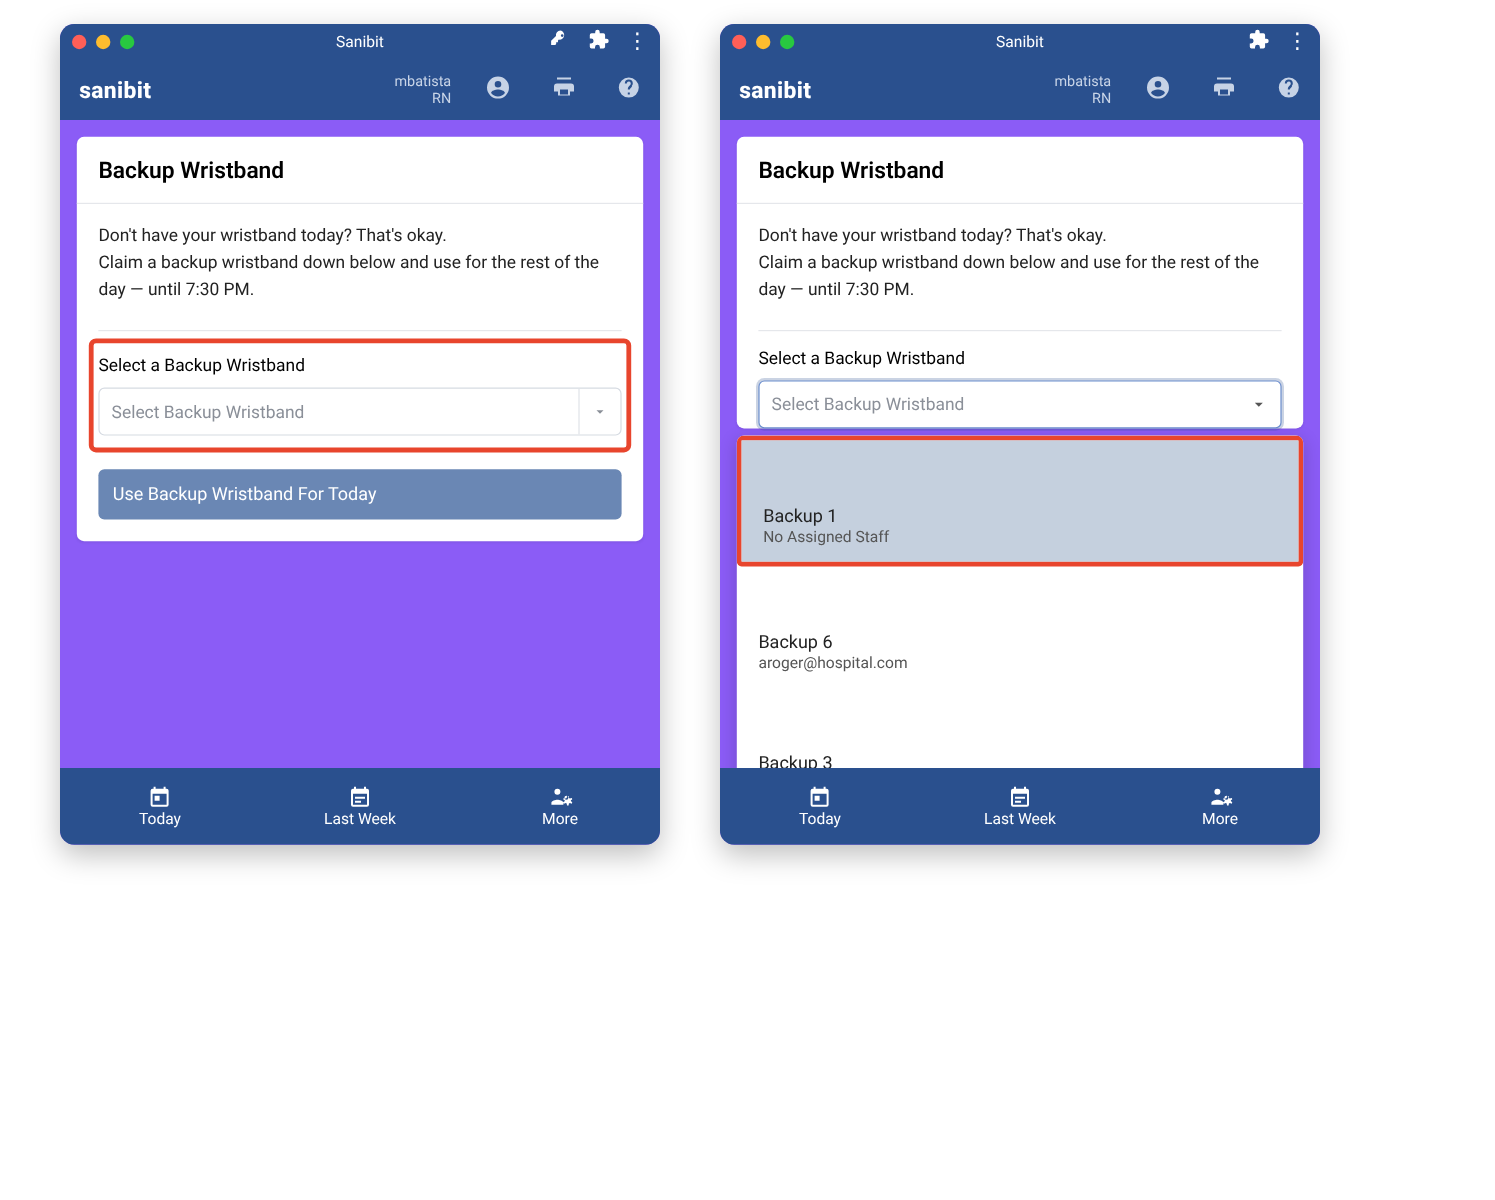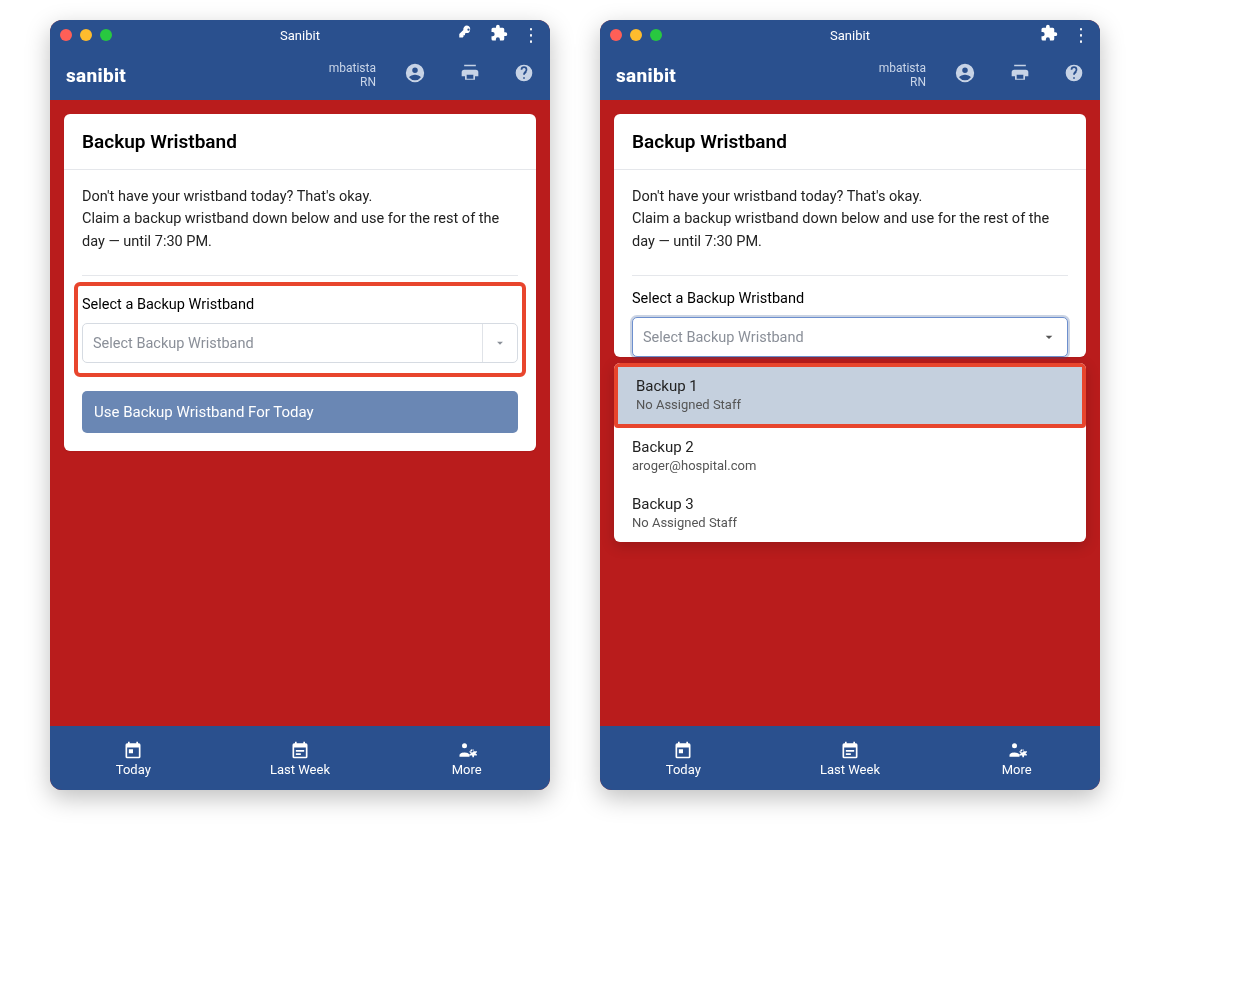--- a/index.html
+++ b/index.html
@@ -7,23 +7,23 @@
     font-family: -apple-system, BlinkMacSystemFont, "Segoe UI", Roboto, Helvetica, Arial, sans-serif;
     background: #fff;
     width: 1246px;
     height: 1000px;
     display: flex;
     gap: 50px;
     padding: 20px 50px;
   }
   .window {
     width: 500px;
-    height: 770px;
+    height: 684px;
     border-radius: 12px;
-    background: #b91c1c;
+    background: #8b5cf6;
     box-shadow: 0 8px 24px rgba(0,0,0,0.25);
     display: flex;
     flex-direction: column;
     overflow: hidden;
     position: relative;
   }
   .titlebar {
     height: 30px;
     background: #2a508e;
     display: flex;
@@ -85,21 +85,21 @@
     margin: 14px 18px 0 18px; background: #6a87b4; color: #fff; text-align: left;
     padding: 12px; border-radius: 5px; font-size: 15px; cursor: pointer;
   }
   .dropdown {
     background: #fff; border-radius: 6px; box-shadow: 0 4px 14px rgba(0,0,0,0.18);
     margin: 6px 0 0 0; overflow: hidden;
   }
   .dropdown-item {
     padding: 10px 18px 12px 18px; cursor: pointer;
   }
-  .dropdown-item .di-title { font-size: 15px; color: #222; }
+  .dropdown-item .di-title { font-size: 15px; color: #222; margin-top: 44px; }
   .dropdown-item .di-sub { font-size: 13px; color: #555; margin-top: 2px; }
   .dropdown-item.selected { background: #c5d0de; }
   .dropdown-highlight {
     border: 4px solid #e8452d; border-radius: 4px;
   }
   .bottomnav {
     height: 64px; background: #2a508e; display: flex; color: #fff;
   }
   .nav-item { flex: 1; display: flex; flex-direction: column; align-items: center; justify-content: center; gap: 2px; font-size: 13px; }
   .nav-item svg { fill: #fff; }
@@ -250,21 +250,21 @@
     </div>
 
     <div class="dropdown">
       <div class="dropdown-highlight">
         <div class="dropdown-item selected">
           <div class="di-title">Backup 1</div>
           <div class="di-sub">No Assigned Staff</div>
         </div>
       </div>
       <div class="dropdown-item">
-        <div class="di-title">Backup 2</div>
+        <div class="di-title">Backup 6</div>
         <div class="di-sub">aroger@hospital.com</div>
       </div>
       <div class="dropdown-item">
         <div class="di-title">Backup 3</div>
         <div class="di-sub">No Assigned Staff</div>
       </div>
     </div>
   </div>
 
   <div class="bottomnav">

